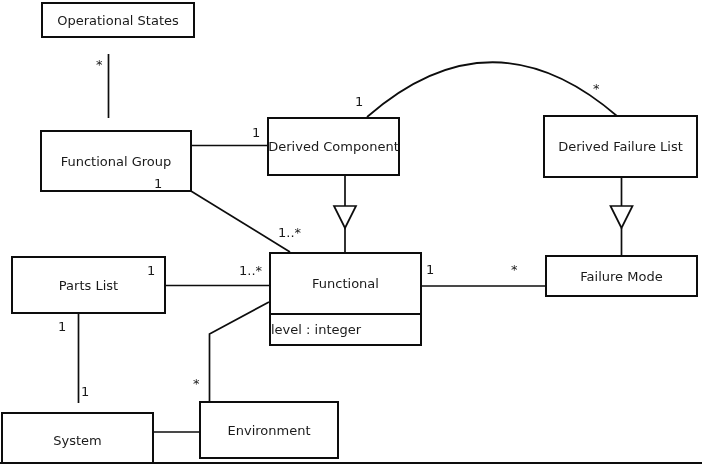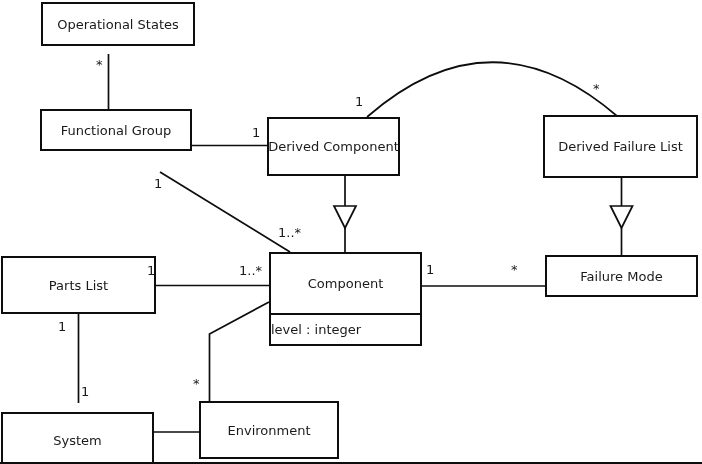--- a/index.html
+++ b/index.html
@@ -95,42 +95,42 @@
 
     <line x1="78.5" y1="314" x2="78.5" y2="403"></line>
 
     <polyline points="269,302 209.5,334 209.5,401"></polyline>
 
     <line x1="154" y1="432" x2="199" y2="432"></line>
 
     <line x1="422" y1="286" x2="545" y2="286"></line>
   </svg>
 
-  <div class="uml-class" style="left:41px; top:2px; width:154px; height:44px;justify-content:center;">
+  <div class="uml-class" style="left:41px; top:2px; width:154px; height:36px;justify-content:center;">
     <div class="uml-name">Operational States</div>
   </div>
 
-  <div class="uml-class" style="left:40px; top:109px; width:152px; height:42px;">
+  <div class="uml-class" style="left:40px; top:130px; width:152px; height:62px;">
     <div class="uml-name">Functional Group</div>
   </div>
 
   <div class="uml-class" style="left:267px; top:117px; width:133px; height:59px;">
     <div class="uml-name">Derived Component</div>
   </div>
 
   <div class="uml-class" style="left:543px; top:115px; width:155px; height:63px;">
     <div class="uml-name">Derived Failure List</div>
   </div>
 
-  <div class="uml-class" style="left:1px; top:256px; width:155px; height:58px;">
+  <div class="uml-class" style="left:11px; top:256px; width:155px; height:58px;">
     <div class="uml-name">Parts List</div>
   </div>
 
   <div class="uml-class two-comp" style="left:269px; top:252px; width:153px; height:94px;">
-    <div class="uml-name">Component</div>
+    <div class="uml-name">Functional</div>
     <div class="uml-attrs" style="border-top:none;">level : integer</div>
   </div>
 
   <div class="uml-class" style="left:545px; top:255px; width:153px; height:42px;">
     <div class="uml-name">Failure Mode</div>
   </div>
 
   <div class="uml-class" style="left:1px; top:403px; width:153px; height:57px;margin-top:9px;">
     <div class="uml-name">System</div>
   </div>

